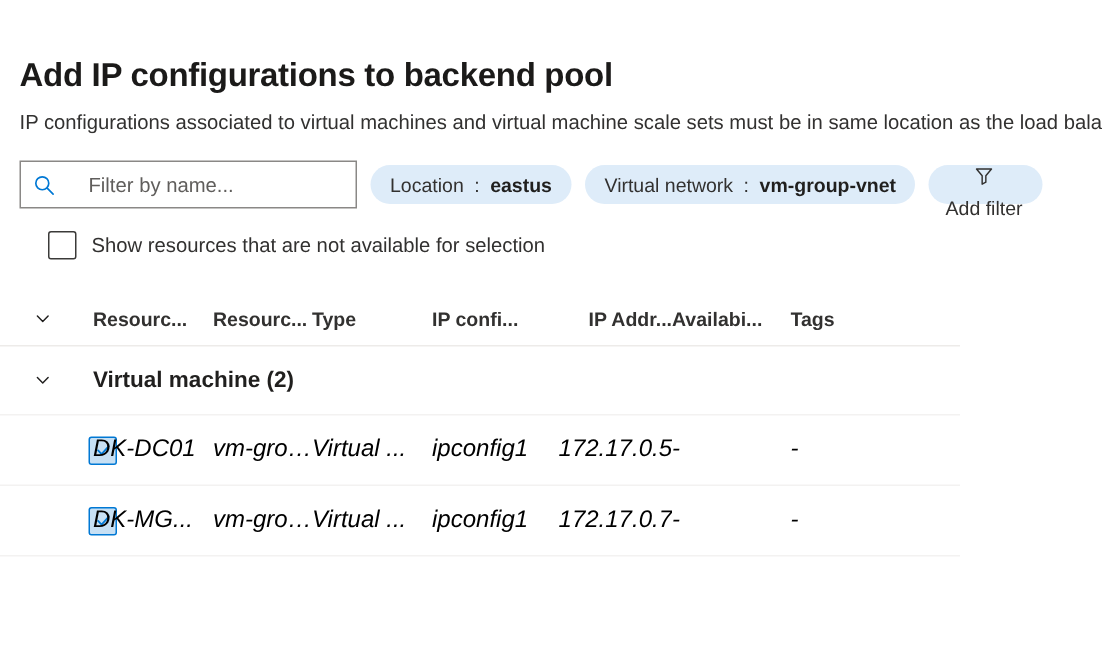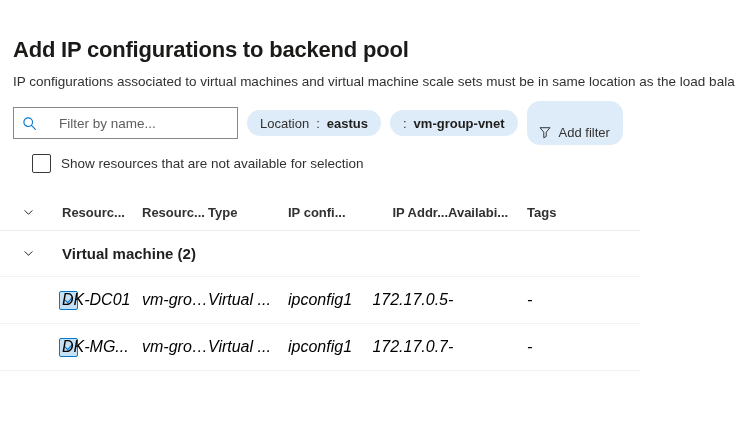--- a/index.html
+++ b/index.html
@@ -102,21 +102,21 @@
     border-radius: 13px;
     background: #deecf9;
     font-size: 13px;
     color: #323130;
     cursor: pointer;
     user-select: none;
   }
   .pill .pill-key { color: #323130; }
   .pill .pill-val { font-weight: 700; color: #201f1e; }
   .pill .sep { color: #323130; }
-  .pill-addfilter { padding: 18px 13px 0 11px; }
+  .pill-addfilter { padding: 0 13px 0 11px; flex-direction: column; }
 
   
   .show-row {
     position: absolute;
     left: 32px;
     top: 154px;
     display: flex;
     align-items: center;
     gap: 10px;
     cursor: pointer;
@@ -242,20 +242,21 @@
       <input type="text" value="" placeholder="Filter by name..." style="">
     </div>
 
     <div class="pill">
       <span class="pill-key">Location</span>
       <span class="sep">:</span>
       <span class="pill-val">eastus</span>
     </div>
 
     <div class="pill">
+      <span class="pill-key">Virtual network</span>
       <span class="sep">:</span>
       <span class="pill-val">vm-group-vnet</span>
     </div>
 
     <div class="pill pill-addfilter">
       <span style="line-height:0;">
         <svg width="14" height="14" viewBox="0 0 16 16">
           <path d="M2.3 3.1h11.4L9.4 8.2v4.9l-2.8 1.5V8.2z" fill="none" stroke="#323130" stroke-width="1.1" stroke-linejoin="round"></path>
         </svg>
       </span>

